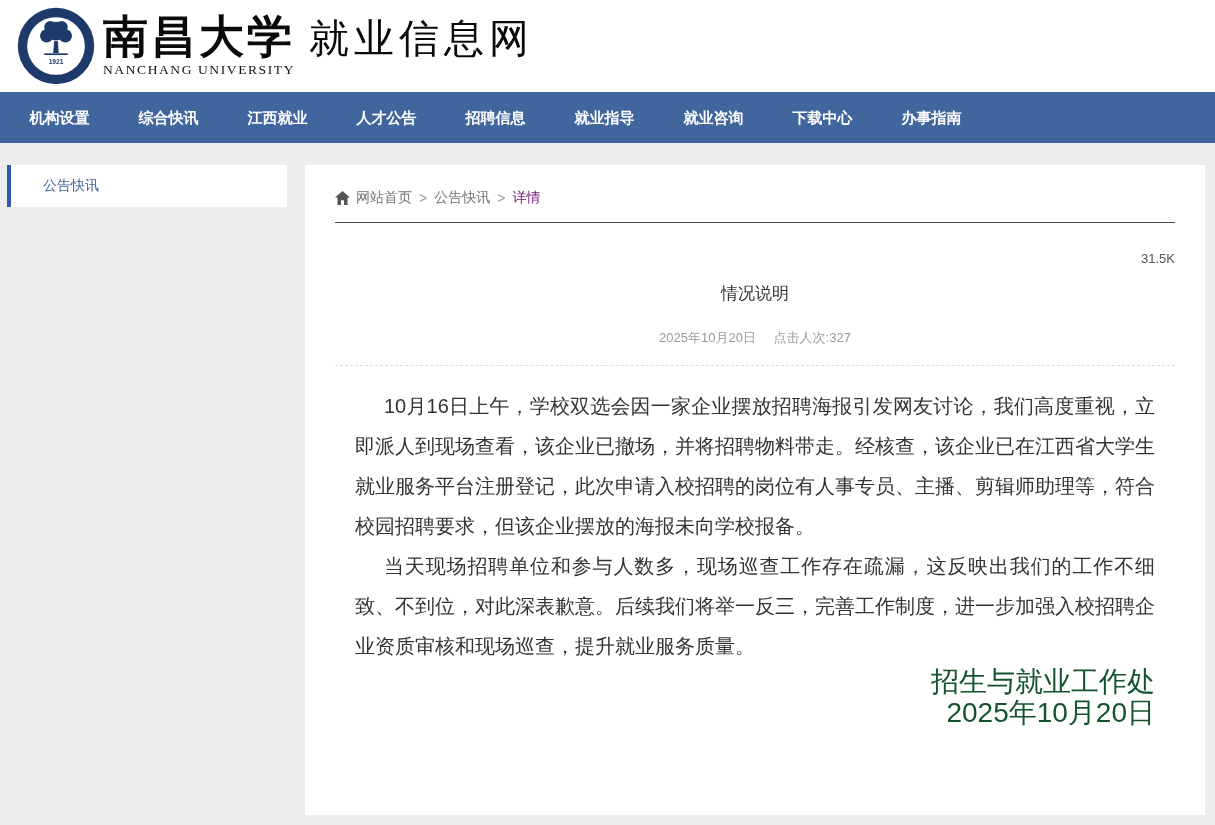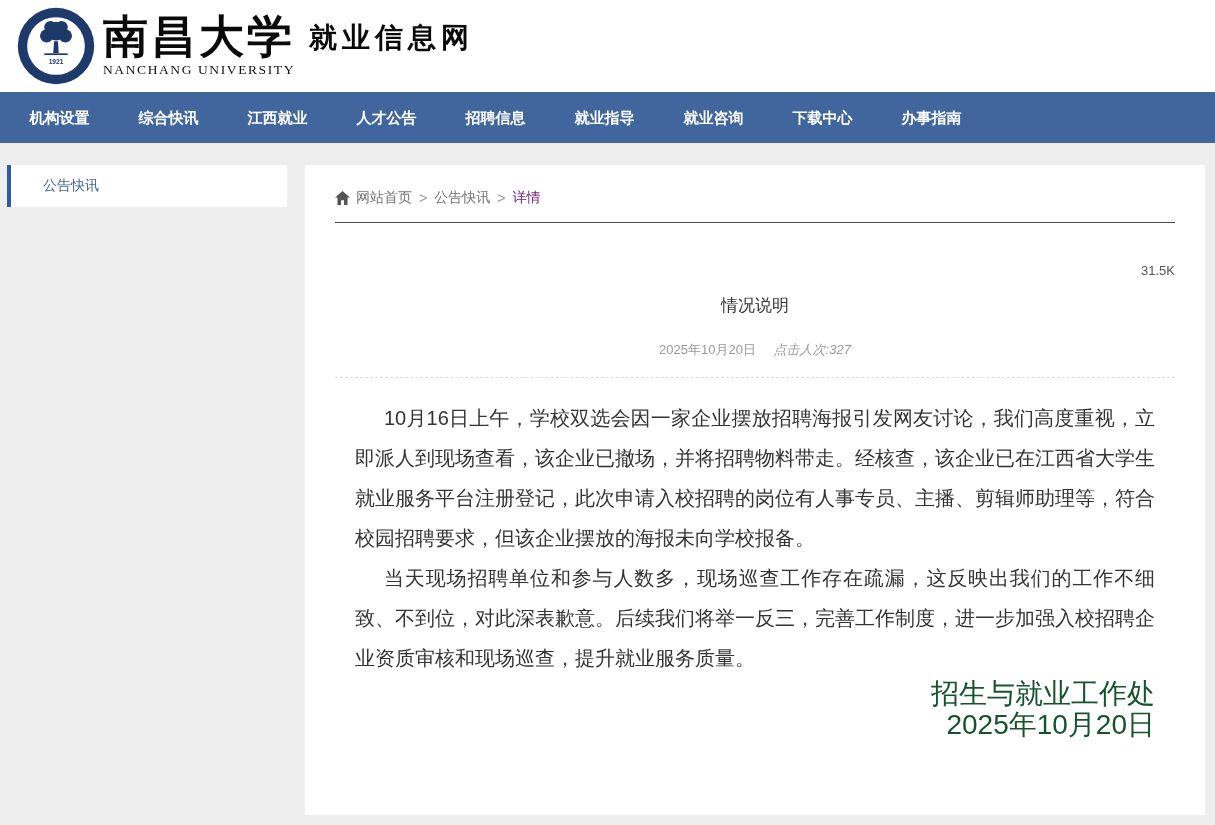--- a/index.html
+++ b/index.html
@@ -21,21 +21,21 @@
   .uni-cn {
     font-family:"DejaVu Serif","Liberation Serif",serif;
     font-weight:700; font-size:45px; line-height:1; letter-spacing:3px; color:#0a0a0a;
   }
   .uni-en {
     font-family:"Liberation Serif","DejaVu Serif",serif;
     font-size:13.5px; letter-spacing:1.6px; margin-top:3px; color:#111;
   }
   .site-name {
     margin-left:14px; margin-bottom:16px; align-self:center;
-    font-size:28px; font-weight:700; letter-spacing:5px; color:#0a0a0a;
+    font-size:40px; font-weight:400; letter-spacing:5px; color:#0a0a0a;
   }
 
   
   .main-nav {
     height:51px; background:#41659d; display:flex; padding-left:5px;
   }
   .nav-item {
     width:109px; line-height:51px; text-align:center;
     color:#ffffff; font-size:15px; font-weight:600; cursor:pointer; white-space:nowrap;
   }
@@ -61,28 +61,28 @@
   .breadcrumb {
     display:flex; align-items:center; gap:7px;
     font-size:14px; color:#555;
     padding-bottom:15px; border-bottom:1px solid #4a4a4a;
   }
   .breadcrumb a { color:#737373; text-decoration:none; cursor:pointer; }
   .breadcrumb .sep { color:#999; }
   .breadcrumb .current { color:#701a75; }
   .home-icon { display:inline-flex; margin-right:-1px; }
 
-  .views { text-align:right; font-size:13px; color:#555; margin-top:40px; padding-right:0; }
+  .views { text-align:right; font-size:13px; color:#555; margin-top:28px; padding-right:0; }
 
   .title {
     text-align:center; font-size:17px; font-weight:500; color:#333;
     margin:16px 0 7px;
   }
   .meta { text-align:center; font-size:13px; color:#9a9a9a; margin-top:24px; }
-  .meta .hits { margin-left:14px;font-style:italic; }
+  .meta .hits { margin-left:14px; }
 
   .divider { border-bottom:1px dashed #dddddd; margin-top:18px; }
 
   
   .body {
     margin:20px 20px 0; font-size:20px; line-height:40px; color:#333;
     text-align:justify;
   }
   .body p { margin:0; text-indent:29px; }
 

